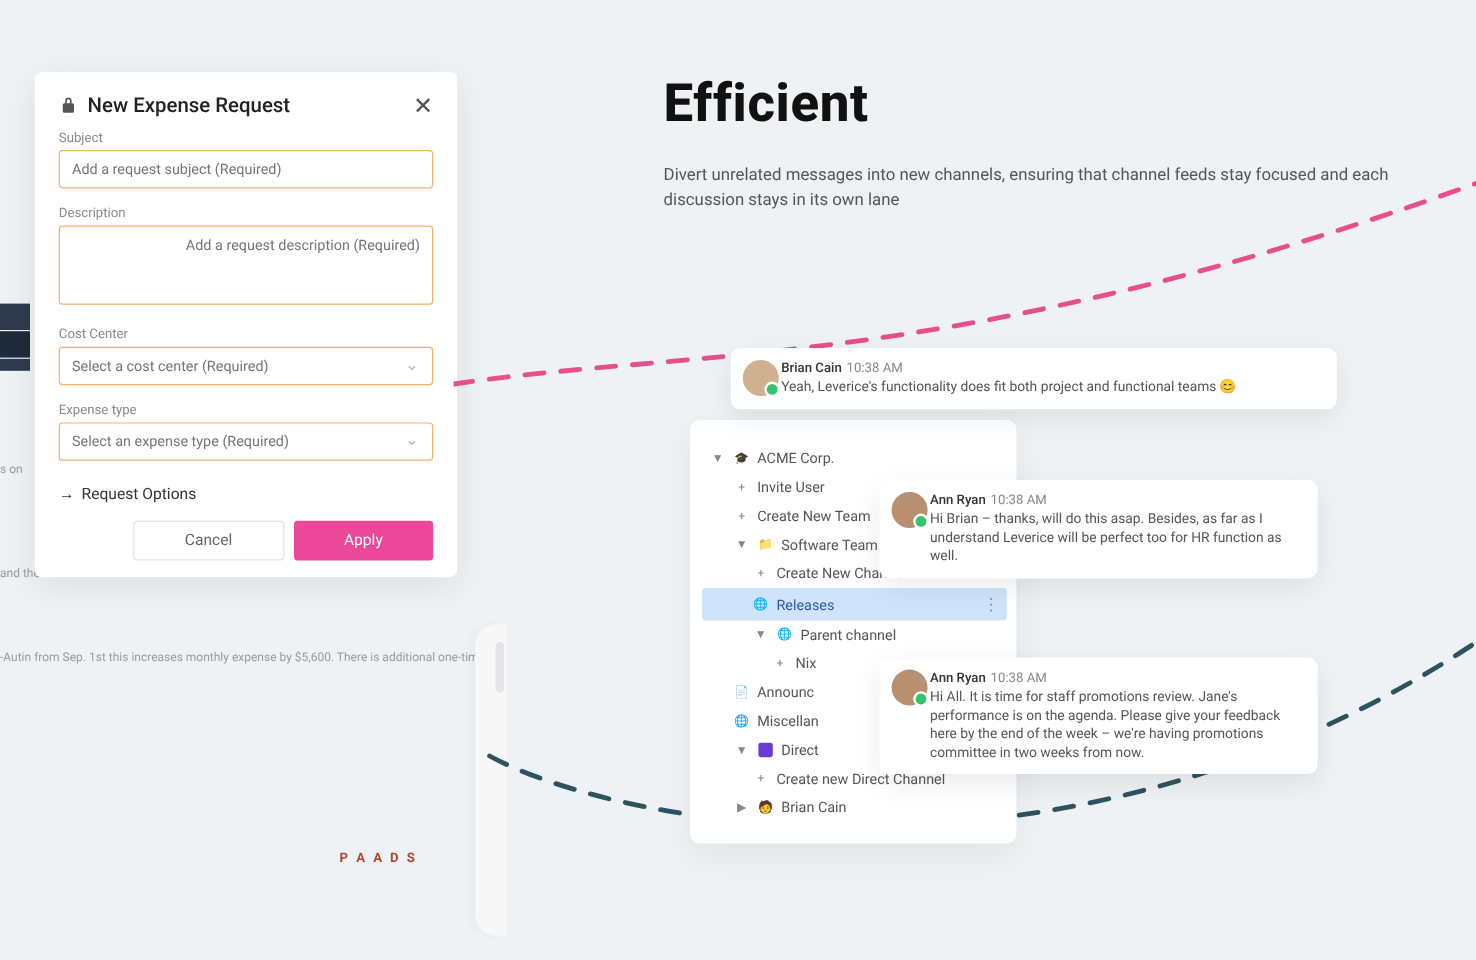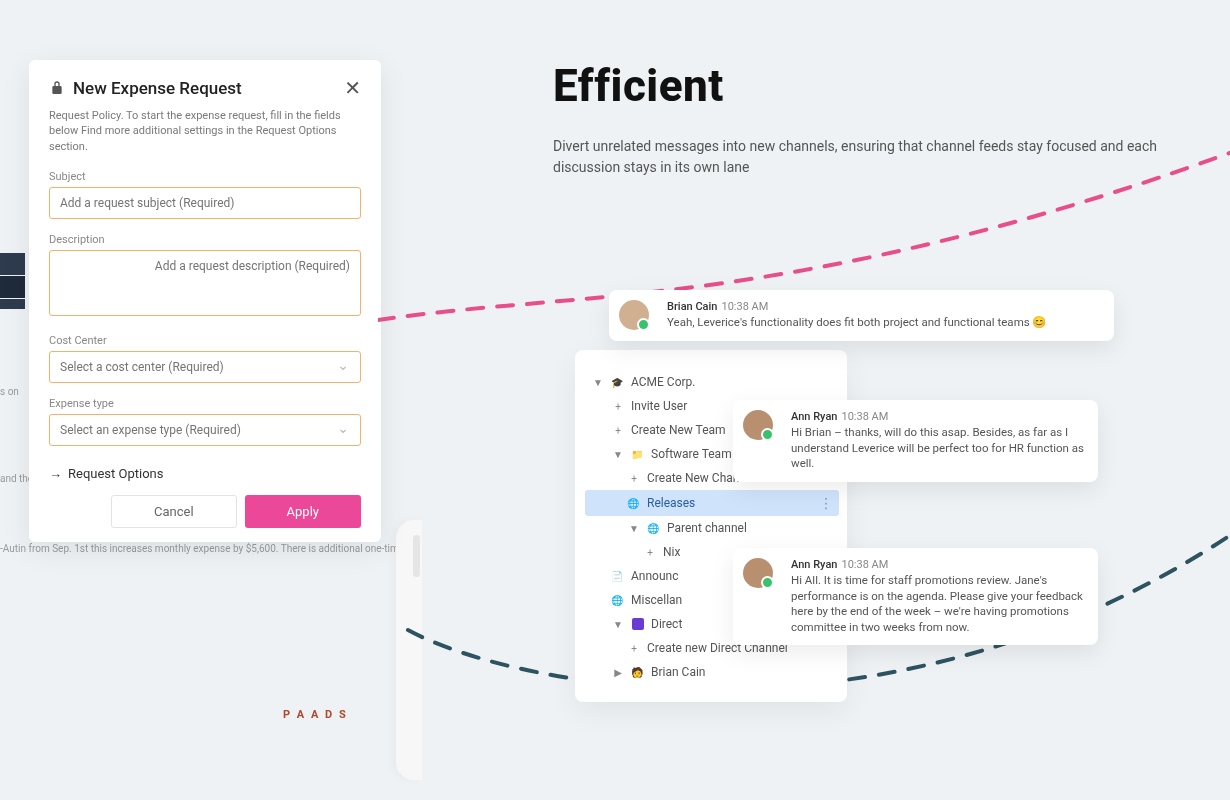--- a/index.html
+++ b/index.html
@@ -66,21 +66,21 @@
   .green { color:#2aa86a; }
   .blue  { color:#3a7bd5; }
   .purple{ color:#6a3ad5; background:#6a3ad5; width:12px;height:12px;border-radius:2px; }
   .plus  { color:#aaa; }
 
   .more-dots { margin-left:auto; color:#7a98c7; font-size:14px; }
 
   
   .bubble {
     position:absolute; background:#fff; border-radius:8px; padding:10px 14px 10px 10px;
-    box-shadow:0 8px 24px rgba(0,0,0,.08); display:flex; gap:18px;
+    box-shadow:0 8px 24px rgba(0,0,0,.08); display:flex; gap:2px;
   }
   .bubble .avatar { width:30px; height:30px; border-radius:50%; background:#d0b090; flex-shrink:0; position:relative; }
   .bubble .avatar::after{ content:""; position:absolute; right:-1px; bottom:-1px; width:9px; height:9px; background:#37c26d; border:2px solid #fff; border-radius:50%; }
   .bubble .avatar.ann { background:#b89070; }
   .bubble .meta { font-size:11px; color:#888; margin-bottom:2px; }
   .bubble .meta .name{ color:#333; font-weight:500; margin-right:4px; }
   .bubble .body { font-size:11.5px; color:#555; line-height:1.35; }
 
   #bubble1 { left:609px; top:290px; width:505px; }
   #bubble2 { left:733px; top:400px; width:365px; }
@@ -112,21 +112,20 @@
 <div class="modal">
   <div class="modal-header">
     <div class="modal-title-wrap">
       <svg class="lock-ic" viewBox="0 0 24 24" fill="currentColor">
           <path d="M12 2a4 4 0 0 0-4 4v3H7a2 2 0 0 0-2 2v8a2 2 0 0 0 2 2h10a2 2 0 0 0 2-2v-8a2 2 0 0 0-2-2h-1V6a4 4 0 0 0-4-4zm-2 4a2 2 0 1 1 4 0v3h-4V6z"></path>
         </svg>
       <span class="modal-title">New Expense Request</span>
     </div>
     <button class="close-btn">✕</button>
   </div>
-  <p class="policy">Request Policy. To start the expense request, fill in the fields below Find more additional settings in the Request Options section.</p>
 
   <label class="field-label">Subject</label>
   <input class="field" placeholder="Add a request subject (Required)" style="">
 
   <label class="field-label">Description</label>
   <textarea class="field textarea" placeholder="Add a request description (Required)" style=""></textarea>
 
   <label class="field-label">Cost Center</label>
   <div class="select-wrap">
     <input class="field select" readonly="" placeholder="Select a cost center (Required)" style="">

